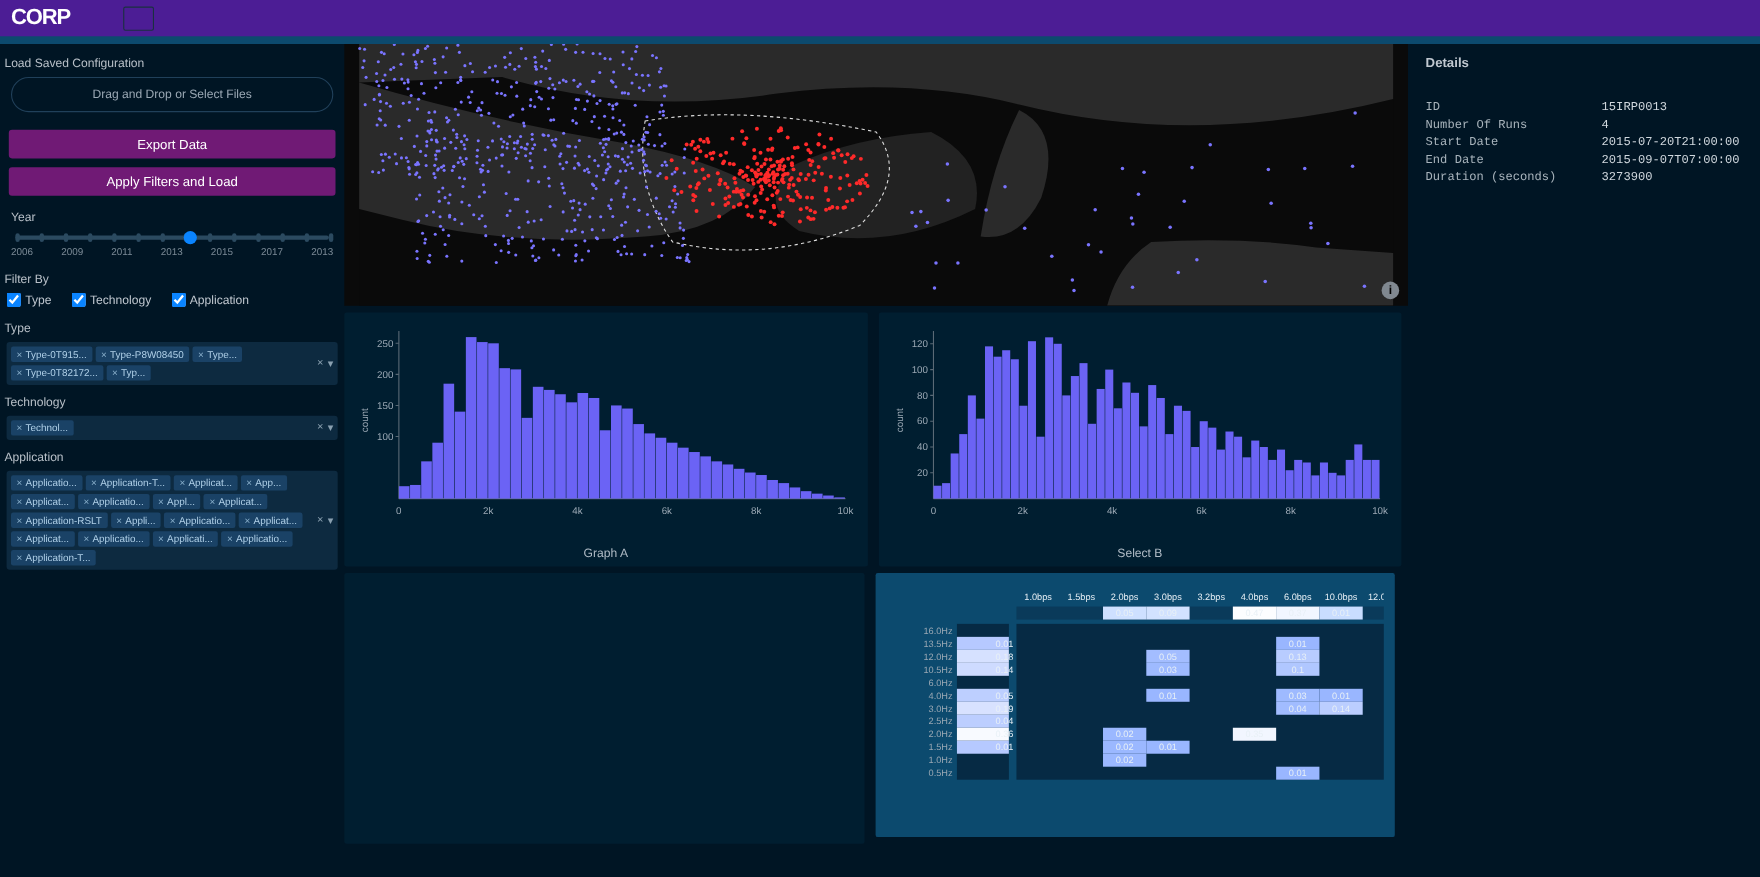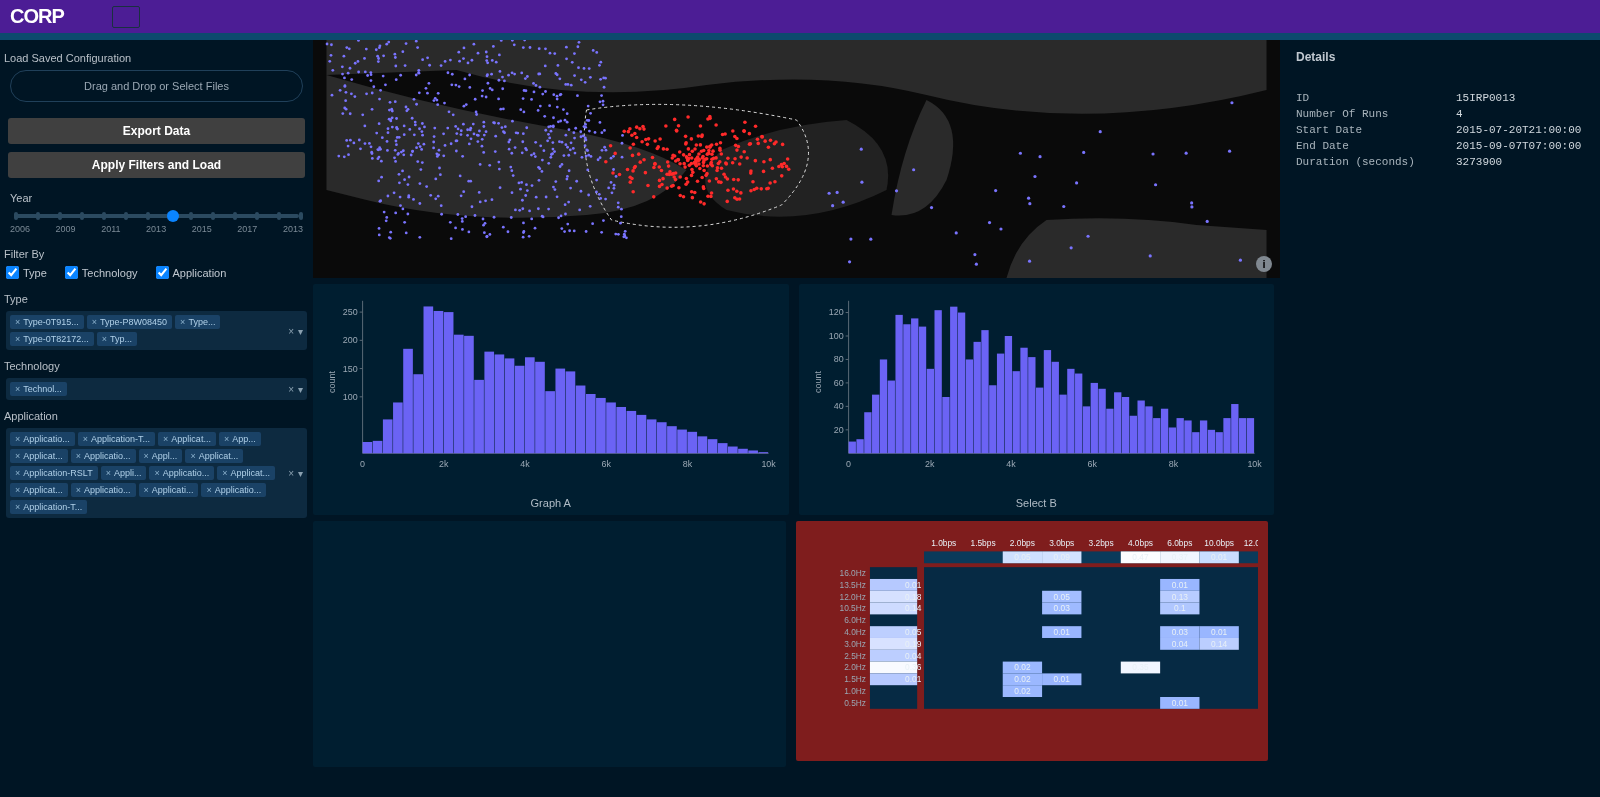--- a/index.html
+++ b/index.html
@@ -32,30 +32,29 @@
 .sb-label { font-size: 11px; color: #b8c0c8; margin: 4px 0 6px 0; }
 .dropzone {
   border: 1px solid #20405a;
   border-radius: 16px;
   height: 32px;
   display: flex; align-items: center; justify-content: center;
   color: #9aa8b4; font-size: 11px;
   margin: 4px 6px 12px 6px;
 }
 .btn-primary {
-  background: #404040;
+  background: #701a75;
   color: #fff;
   border: none;
   border-radius: 3px;
   width: calc(100% - 8px);
   margin: 4px;
   padding: 6px 11px;
   font-size: 12px;
   cursor: pointer;
-  font-weight: bold;
 }
 
 .slider-wrap { margin: 10px 6px 14px 6px; }
 .slider-track { position: relative; height: 4px; background: #2b4a60; border-radius: 2px; margin: 10px 4px 4px 4px; }
 .slider-tick { position: absolute; top: -2px; width: 4px; height: 8px; background: #2b4a60; border-radius: 2px; }
 .slider-handle { position: absolute; top: -4px; width: 12px; height: 12px; background: #0a84ff; border-radius: 50%; }
 .slider-labels { display: flex; justify-content: space-between; font-size: 9px; color: #7a8a96; margin-top: 6px; }
 
 .cb-row { display: flex; gap: 18px; margin: 4px 2px 14px 2px; align-items: center; }
 .cb { display: flex; align-items: center; gap: 4px; font-size: 11px; }
@@ -85,21 +84,21 @@
 .map-info { position:absolute; right:8px; bottom:6px; width:16px; height:16px; border-radius:50%; background:#808890; color:#000; text-align:center; line-height:16px; font-weight:bold; font-size:11px; }
 
 .chart-row { display: flex; gap: 10px; margin: 0 6px 6px 0; }
 .chart-card { flex:1; background: #001e30; border-radius: 2px; padding: 8px 10px 6px 10px; }
 .chart-title { text-align:center; font-size:11px; color:#b0bcc6; margin-top:22px; }
 .chart-svg { width: 100%; height: 180px; }
 .axis { stroke: #5a6a76; stroke-width: 1; }
 .tick-t { fill: #9aa8b4; font-size: 9px; }
 .axis-l { fill:#9aa8b4; font-size:9px; }
 
-.heat-card { background:#7f1d1d; margin:0 6px 6px 0; padding:10px 10px 18px 10px; height: 240px; }
+.heat-card { background:#0c4a6e; margin:0 6px 6px 0; padding:10px 10px 18px 10px; height: 240px; }
 .heat-svg { width: 100%; height: 100%; }
 .heat-t { fill:#e8f0f6; font-size:8.5px; text-anchor:middle; }
 .heat-ax { fill:#9aa8b4; font-size:8.5px; text-anchor:end; }
 
 .details h4 { font-size:12px; color:#c0c8d0; font-weight:bold; margin-bottom: 28px; }
 .dl { display:grid; grid-template-columns: 160px 1fr; row-gap: 4px; font-family: "Courier New", monospace; font-size: 11px; }
 .dl .k { color:#a8b4bc; }
 .dl .v { color:#d0d8de; }
 </style>
 </head>

